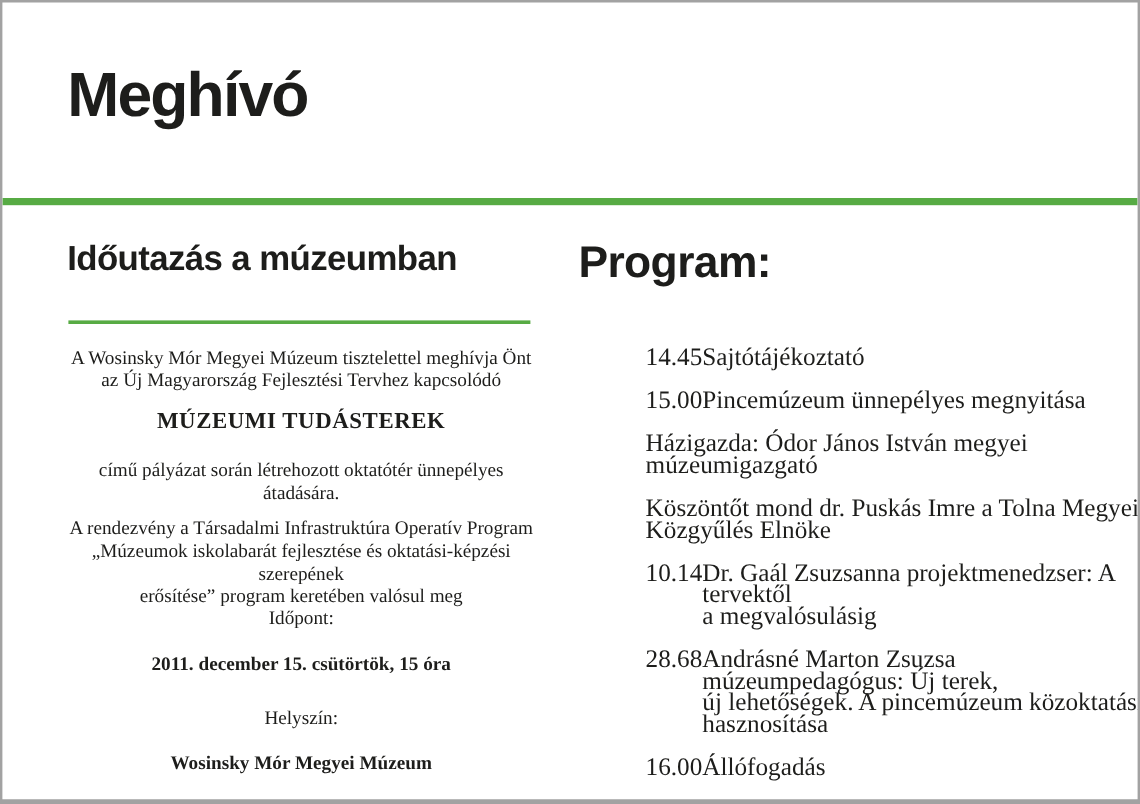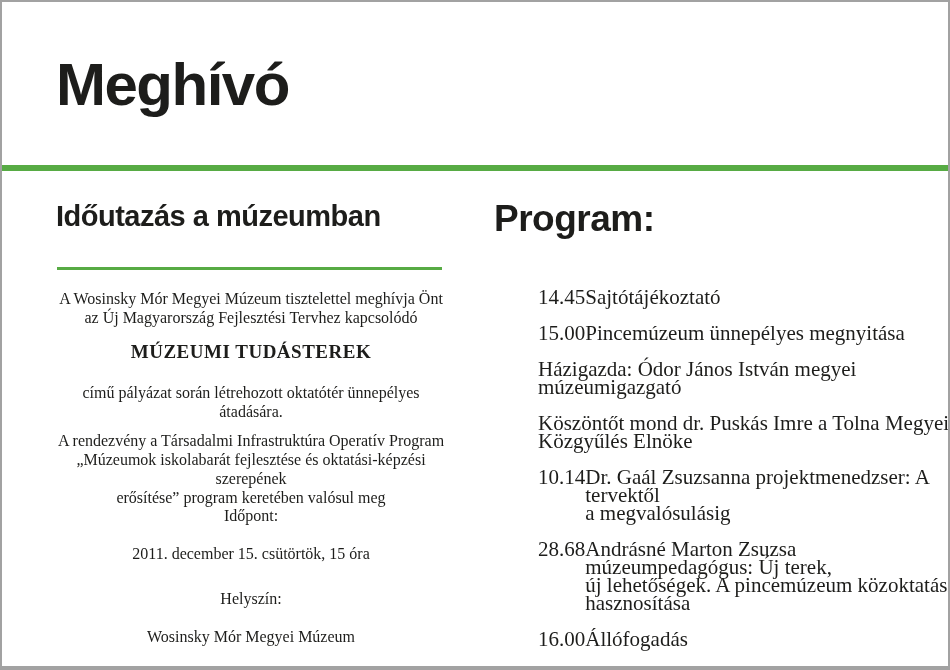--- a/index.html
+++ b/index.html
@@ -12,21 +12,21 @@
     border-bottom-width:4px;
     font-family:"Liberation Serif", serif;
     color:var(--text, #1d1d1b);
     overflow:hidden;
   }
 
   
   .main-title {
     position:absolute; left:54px; top:48px;
     font-family:"Liberation Sans", sans-serif;
-    font-weight:700; font-size:60px; letter-spacing:-1.5px;
+    font-weight:700; font-size:52px; letter-spacing:-1.5px;
     color:var(--text, #1d1d1b);
   }
 
   .green-rule {
     position:absolute; left:0; top:163px;
     width:100%; height:6px;
     background:var(--accent-green, #57ab44);
   }
 
   
@@ -45,25 +45,25 @@
     position:absolute; left:54px; width:390px;
     text-align:center; font-size:16px; line-height:19px;
     white-space:pre-line;
   }
   .l-intro   { top:287px; }
   .l-project { top:340px; font-weight:700; font-size:19px; letter-spacing:0.5px; white-space:normal; }
   .l-cim     { top:381px; }
   .l-note    { top:429px; }
   .l-when    { top:485px; }
   .l-where   { top:568px; }
-  .bold-line { font-weight:400;text-align:center; }
+  .bold-line { font-weight:700;text-align:center; }
 
   
   .program-heading {
-    position:absolute; left:492px; top:196px;
+    position:absolute; left:480px; top:196px;
     font-family:"Liberation Sans", sans-serif;
     font-weight:700; font-size:37px; letter-spacing:-0.5px;
   }
   .program-list {
     position:absolute; left:536px; top:286px; width:428px;
     font-size:21px; line-height:18px;
   }
   .p-item { display:flex; margin-bottom:18px; }
   .p-time { flex:0 0 41px; }
   .p-text { flex:1; white-space:pre-line; }

